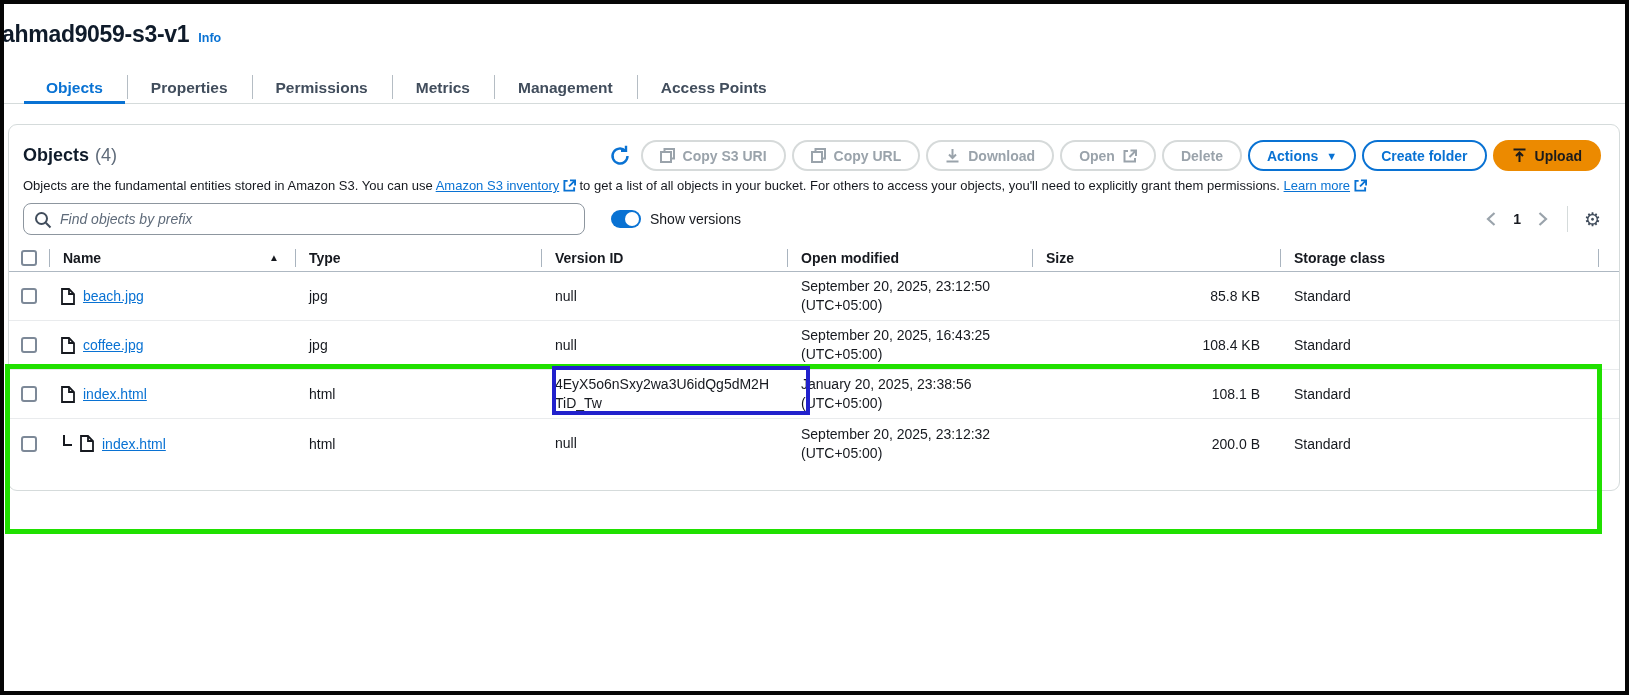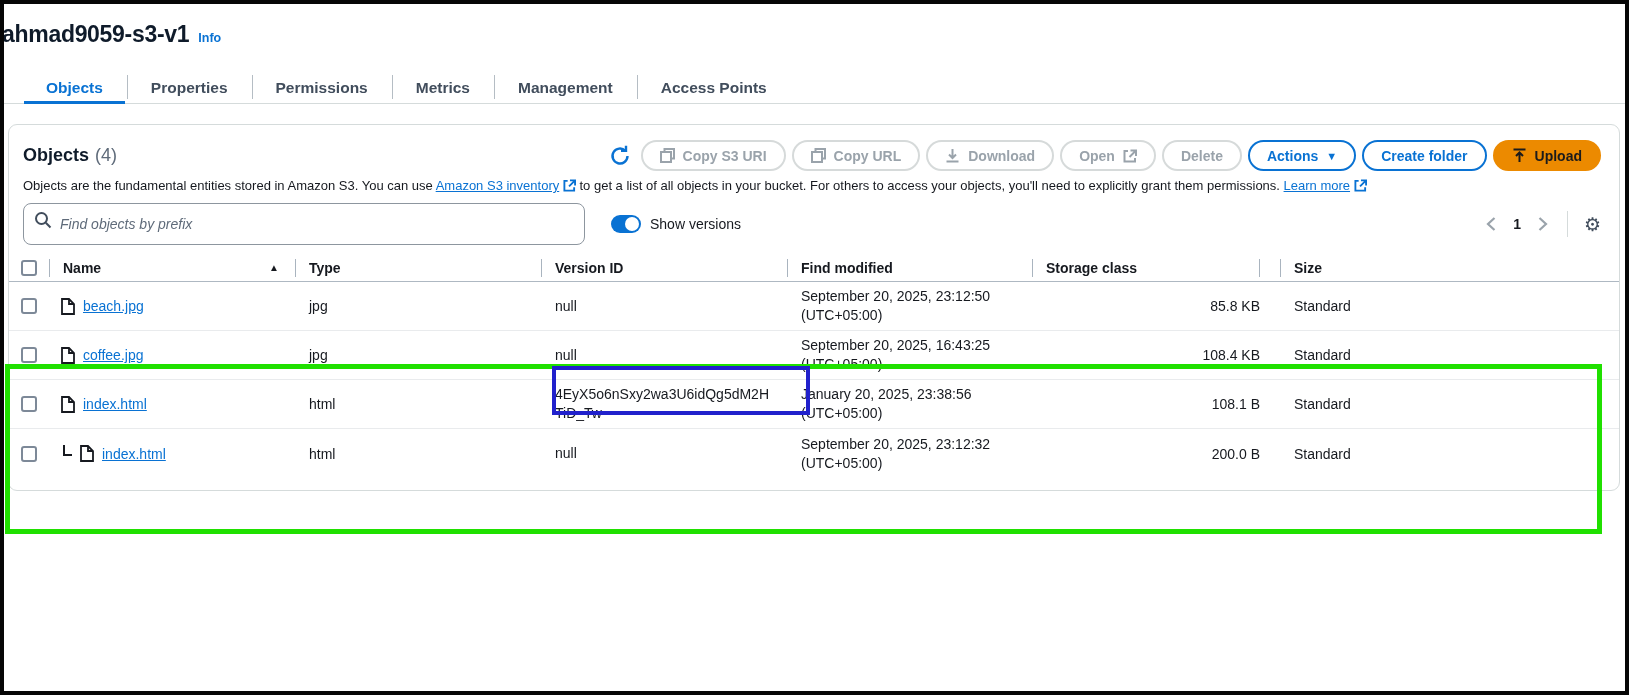--- a/index.html
+++ b/index.html
@@ -33,21 +33,21 @@
   .btn.primary { border-color:#ec8a00; background:#ec8a00; color:#1b1b1b; }
   .icon-btn { background:none; border:none; cursor:pointer; display:flex; align-items:center; margin-right:2px; }
 
   .description { padding:7px 18px 0 14px; font-size:13px; color:#16191f; white-space:nowrap; }
   .description a { color:#0972d3; text-decoration:underline; cursor:pointer; }
   .ext-ico { display:inline-block; vertical-align:-2px; }
 
   
   .controls-row { display:flex; align-items:center; margin:10px 18px 0 14px; }
   .search-box { position:relative; width:562px; }
-  .search-box input { width:100%; height:42px; border:1px solid #8d969f; border-radius:8px; padding:0 12px 0 36px; font-size:14px; color:#16191f; outline:none; }
+  .search-box input { width:100%; height:32px; border:1px solid #8d969f; border-radius:8px; padding:0 12px 0 36px; font-size:14px; color:#16191f; outline:none; }
   .search-box input::placeholder { font-style:italic; color:#5f6b7a; }
   .search-ico { position:absolute; left:11px; top:8px; }
   .toggle-wrap { display:flex; align-items:center; gap:9px; margin-left:26px; }
   .toggle { position:relative; width:30px; height:18px; border-radius:9px; background:#0972d3; cursor:pointer; }
   .toggle .knob { position:absolute; right:2px; top:2px; width:14px; height:14px; border-radius:50%; background:#fff; }
   .toggle-label { font-size:14px; color:#16191f; }
   .pager { margin-left:auto; display:flex; align-items:center; gap:10px; }
   .pager .chev { background:none; border:none; cursor:pointer; display:flex; align-items:center; padding:2px; }
   .page-num { font-size:14px; font-weight:bold; color:#16191f; padding:0 4px; }
   .pager-divider { width:1px; height:26px; background:#d5dbdb; margin:0 6px; }
@@ -253,23 +253,23 @@
     <div class="grid-row thead">
       <div class="cb-cell">
             <input type="checkbox" style="">
           </div>
       <div class="th th-name sep">
         <span>Name</span>
         <span class="sort-ico">▲</span>
       </div>
       <div class="th sep">Type</div>
       <div class="th sep">Version ID</div>
-      <div class="th sep">Find modified</div>
+      <div class="th sep">Open modified</div>
+      <div class="th sep">Size</div>
       <div class="th sep th-storage">Storage class</div>
-      <div class="th sep">Size</div>
     </div>
 
     <div class="grid-row trow">
       <div class="cb-cell">
             <input type="checkbox" style="">
           </div>
       <div class="name-cell">
         <span>
               <svg width="14" height="17" viewBox="0 0 14 17">
                 <path d="M1 1h7l5 5v10H1z" fill="none" stroke="#16191f" stroke-width="1.8"></path>

